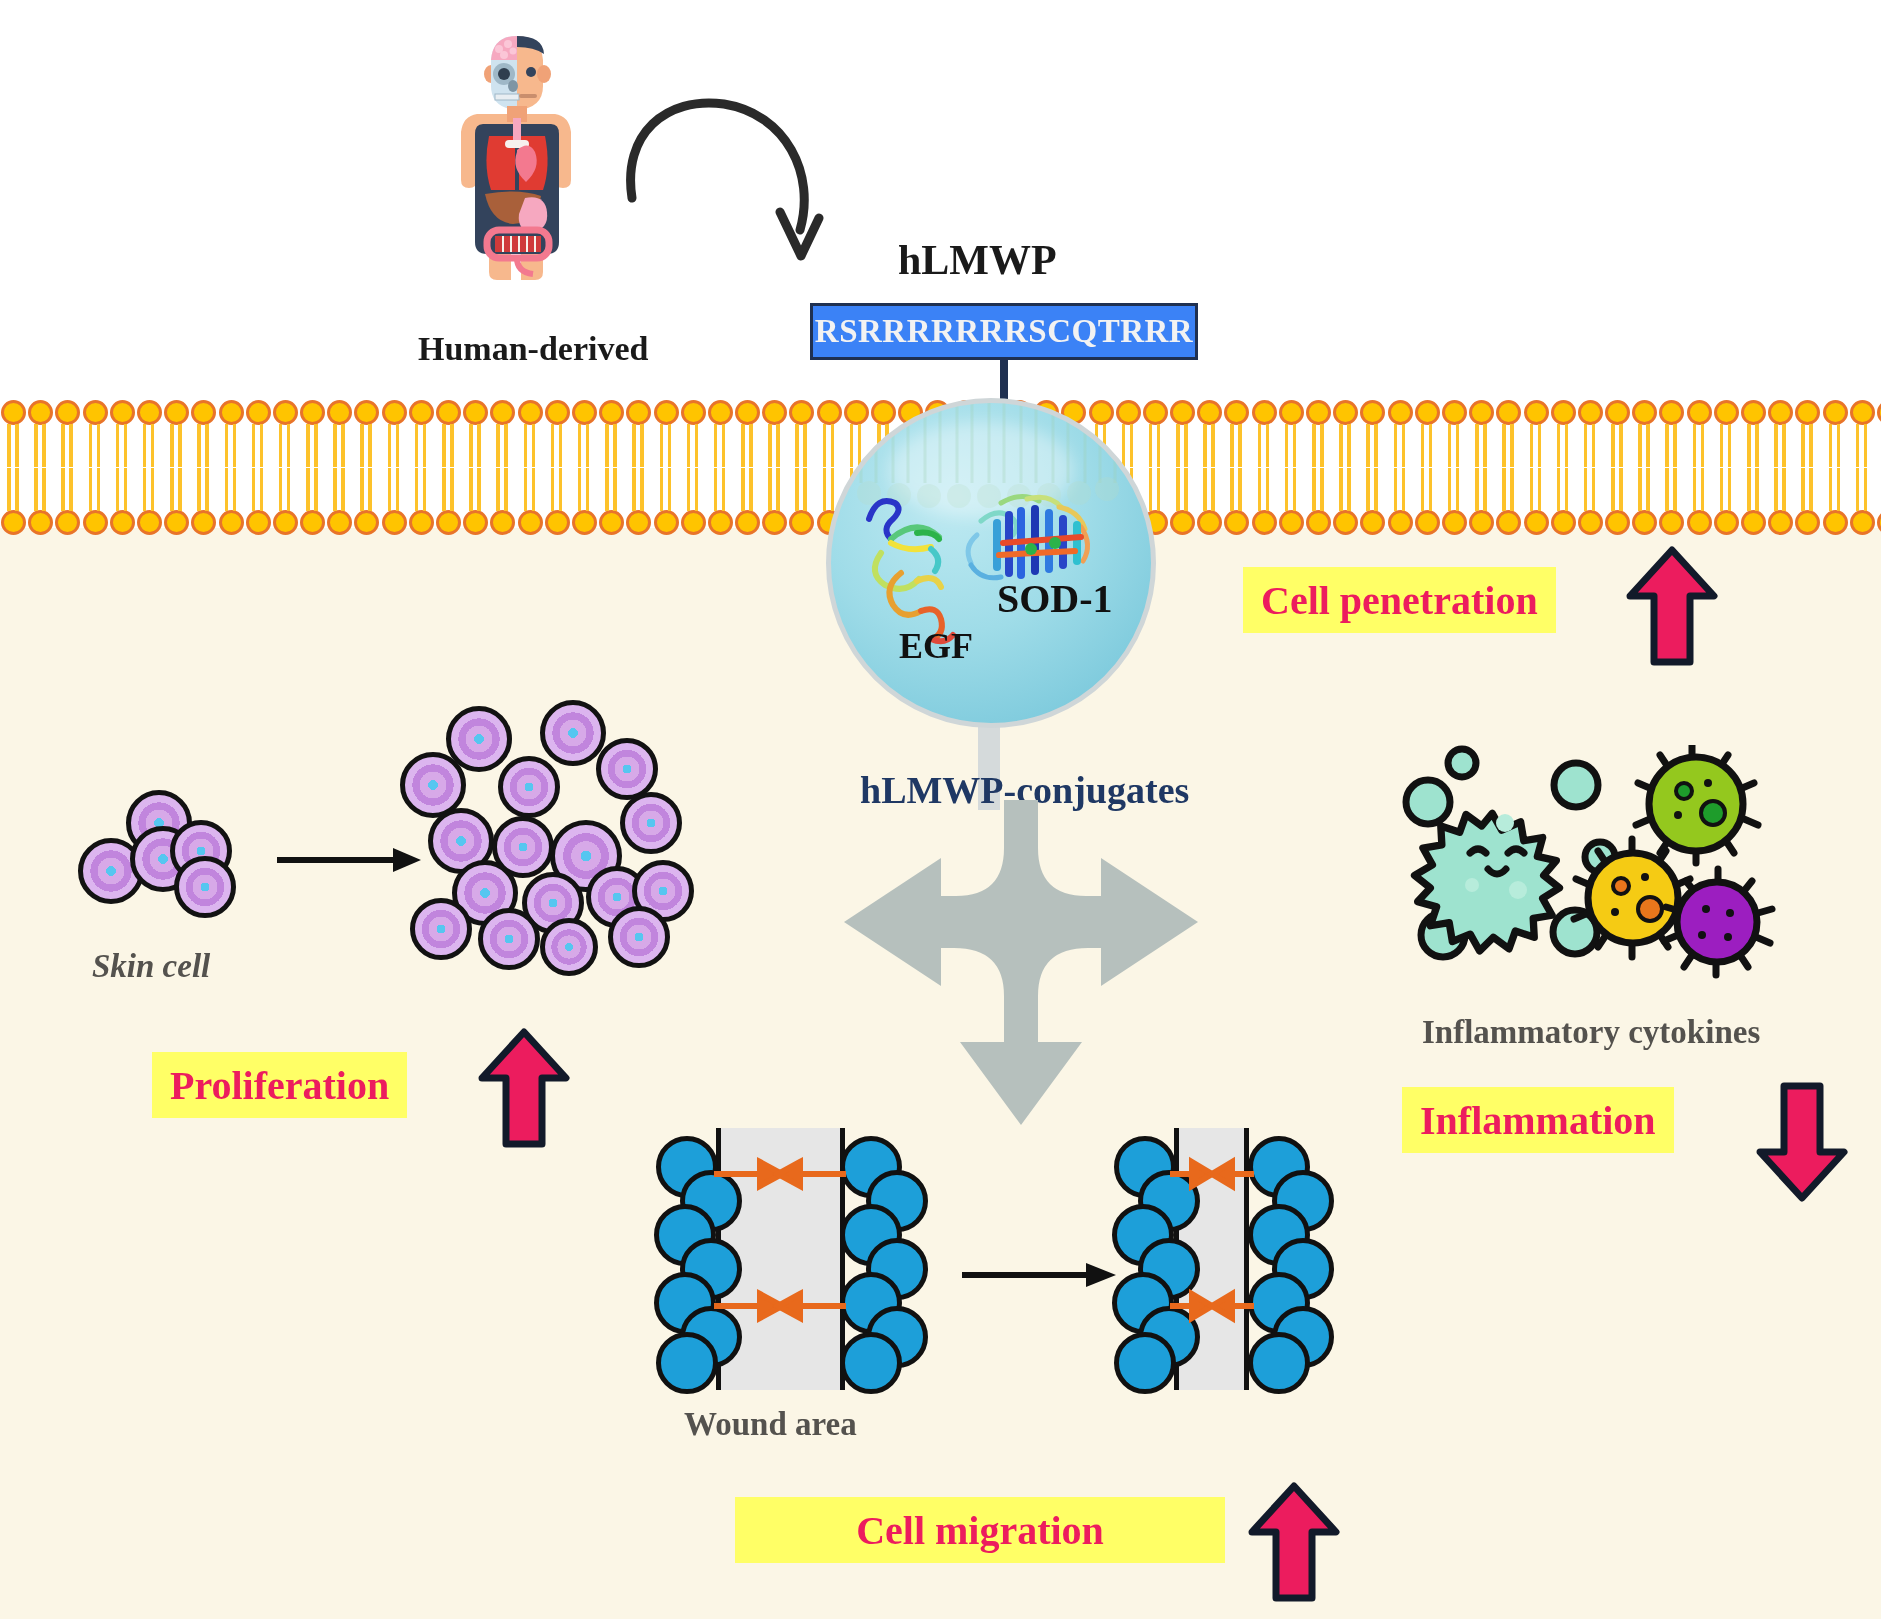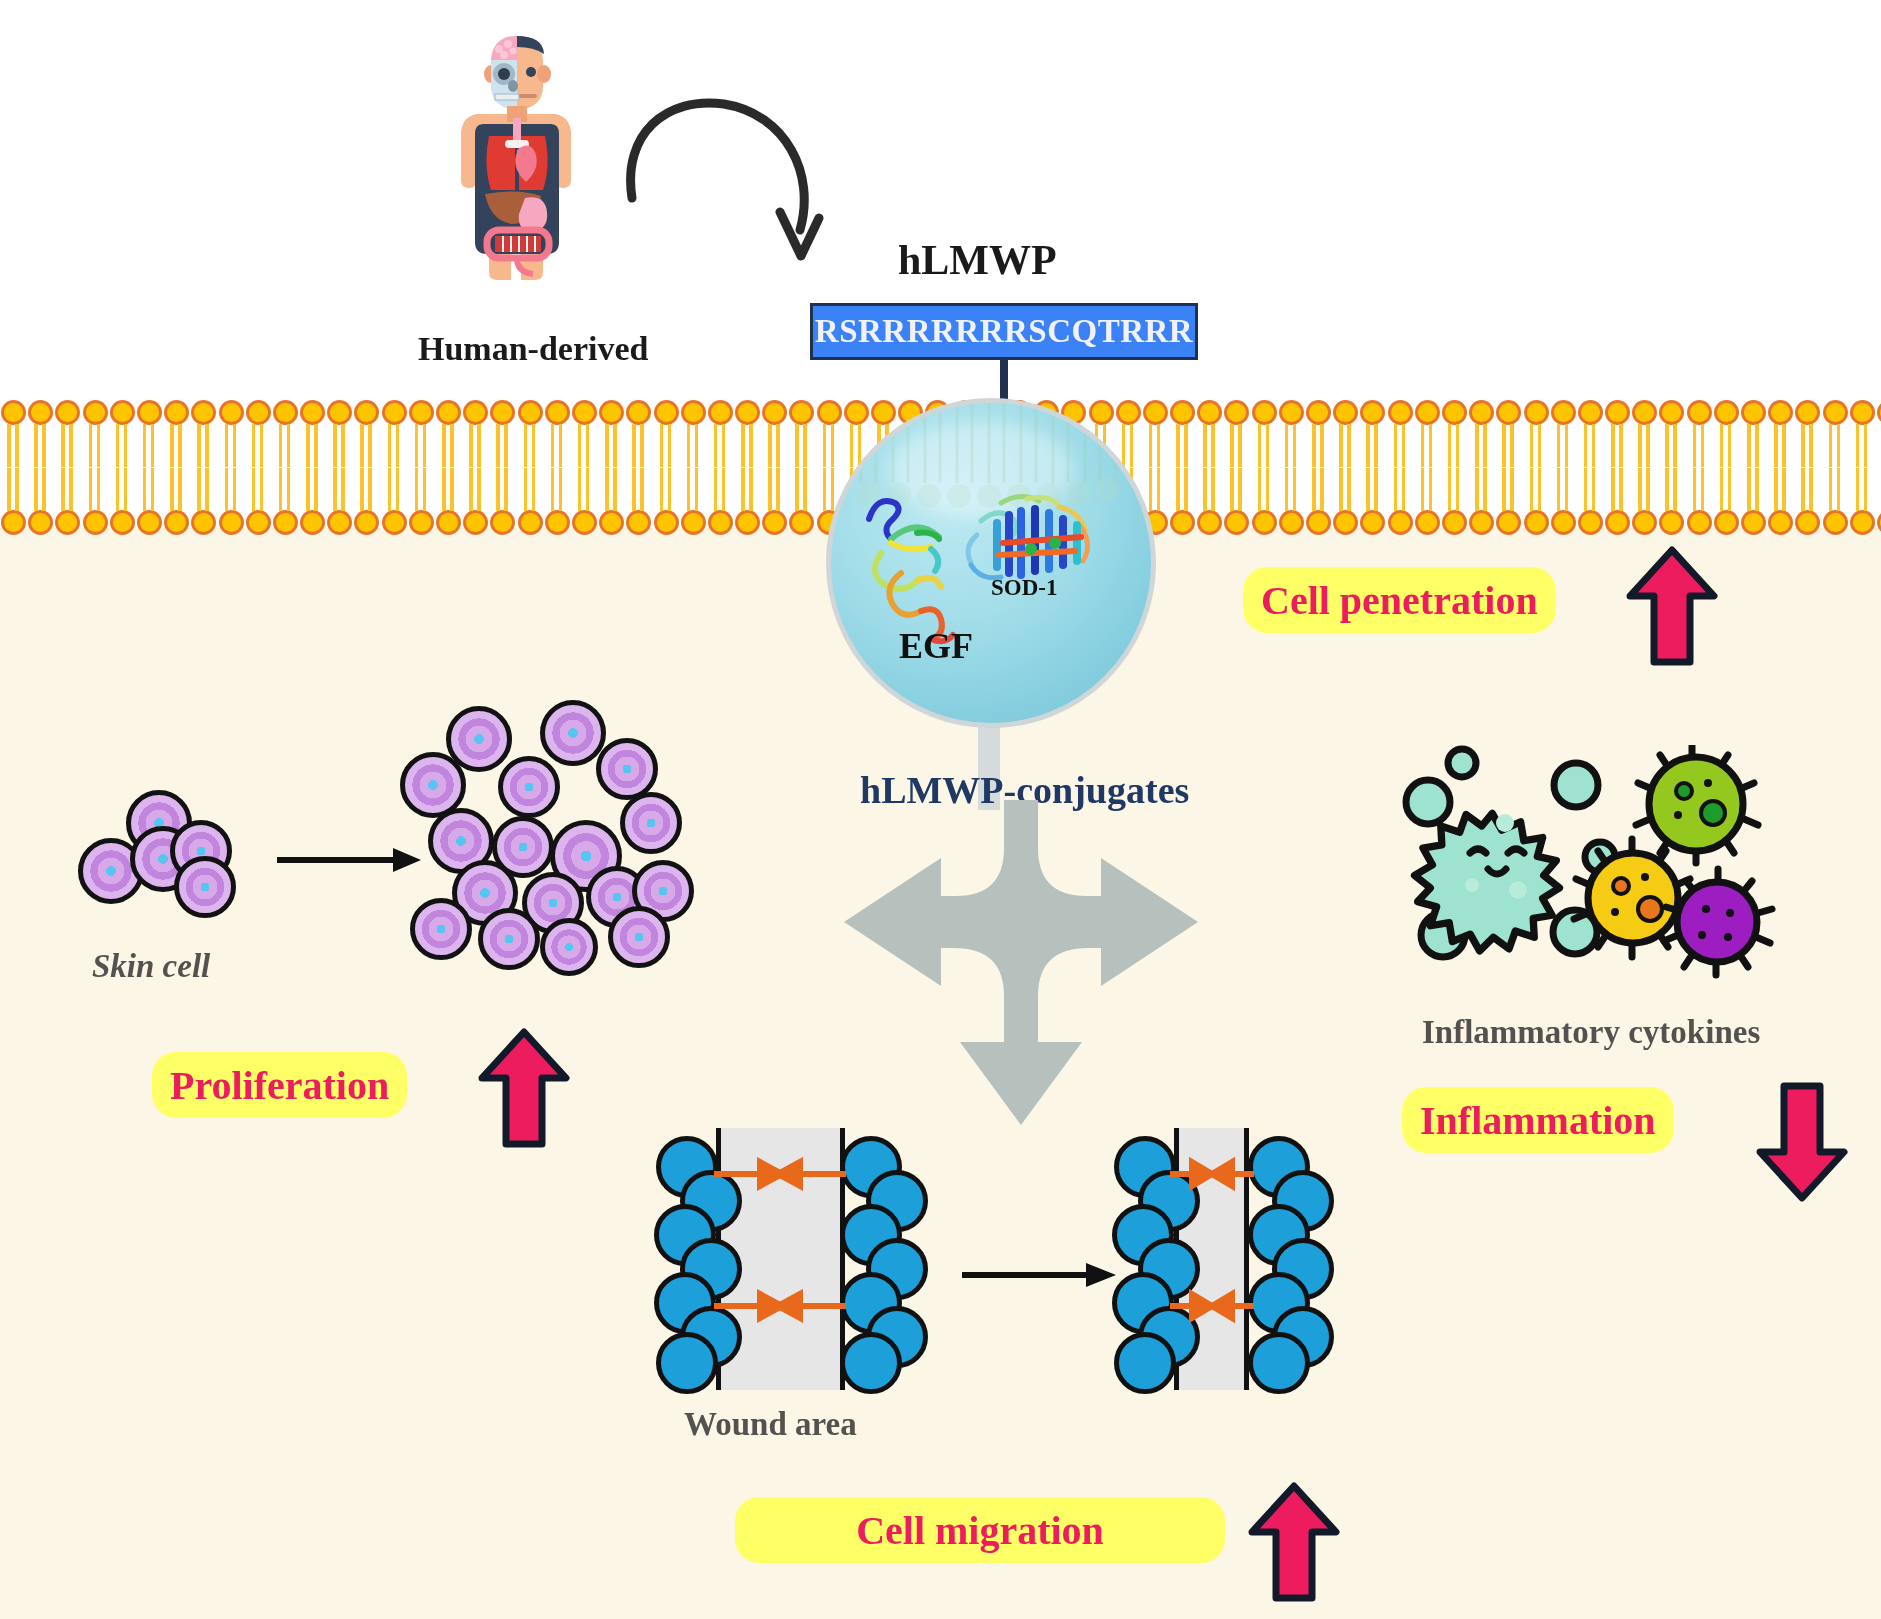--- a/index.html
+++ b/index.html
@@ -42,21 +42,21 @@
   
   .vesicle{position:absolute;left:826px;top:398px;width:330px;height:330px;border-radius:50%;
       background:radial-gradient(circle at 38% 30%,#bfeaf2 0%,#9fdce8 45%,#7fcbdd 80%,#63b6cb 100%);
       border:5px solid #cfd6d8;box-sizing:border-box;overflow:hidden;}
   .vesicle .gloss{position:absolute;left:18%;top:6%;width:58%;height:30%;border-radius:50%;
       background:rgba(255,255,255,.35);filter:blur(8px);}
   .ves-stem{position:absolute;left:978px;top:700px;width:22px;height:110px;background:#d5dadb;}
 
   
   .hl{position:absolute;background:#ffff66;color:#ec1c5e;font-weight:bold;
-      display:flex;align-items:center;padding:6px 18px;box-sizing:border-box;white-space:nowrap;border-radius:24px;}
+      display:flex;align-items:center;padding:6px 18px;box-sizing:border-box;white-space:nowrap;}
 
   
   .mag-arrow{position:absolute;}
 
   
   .tri-arrow{position:absolute;left:826px;top:800px;width:390px;height:325px;}
 
   
   .blk-arrow{position:absolute;}
 
@@ -1198,21 +1198,21 @@
         <path d="M86 130 q16 -2 22 6" stroke="#2bb34a"></path>
         <path d="M60 140 q18 10 40 4" stroke="#f2e23a"></path>
         <path d="M100 146 q12 10 4 22" stroke="#46c8c8"></path>
         <path d="M50 150 q-14 20 4 32 q20 10 34 -6" stroke="#c0e060"></path>
         <path d="M86 178 q18 -8 24 6" stroke="#e8d248"></path>
         <path d="M70 170 q-18 14 -8 32 q10 16 28 6" stroke="#e8a030"></path>
         <path d="M90 208 q16 -6 20 8 q4 16 -10 20" stroke="#e8622a"></path>
         <path d="M100 236 q14 6 22 -4" stroke="#e04a3a"></path>
       </g>
     </svg>
-    <div style="position:absolute;left:160px;top:172px;font-size:23px;font-weight:bold;color:#111;">SOD-1</div>
+    <div style="position:absolute;left:166px;top:172px;font-size:40px;font-weight:bold;color:#111;">SOD-1</div>
     <div style="position:absolute;left:68px;top:222px;font-size:36px;font-weight:bold;color:#111;">EGF</div>
   </div>
 
   <div class="lbl-navy" style="left:860px;top:768px;font-size:38px;">hLMWP-conjugates</div>
 
   <svg class="tri-arrow" width="390" height="325" viewBox="0 0 390 325">
     <path d="M178 0 L212 0 L212 48 Q212 96 260 96 L275 96 L275 58 L372 122 L275 186 L275 148 L262 148
              Q212 148 212 196 L212 242 L256 242 L195 325 L134 242 L178 242 L178 196
              Q178 148 128 148 L115 148 L115 186 L18 122 L115 58 L115 96 L130 96
              Q178 96 178 48 Z" fill="#b6c0bd"></path>

